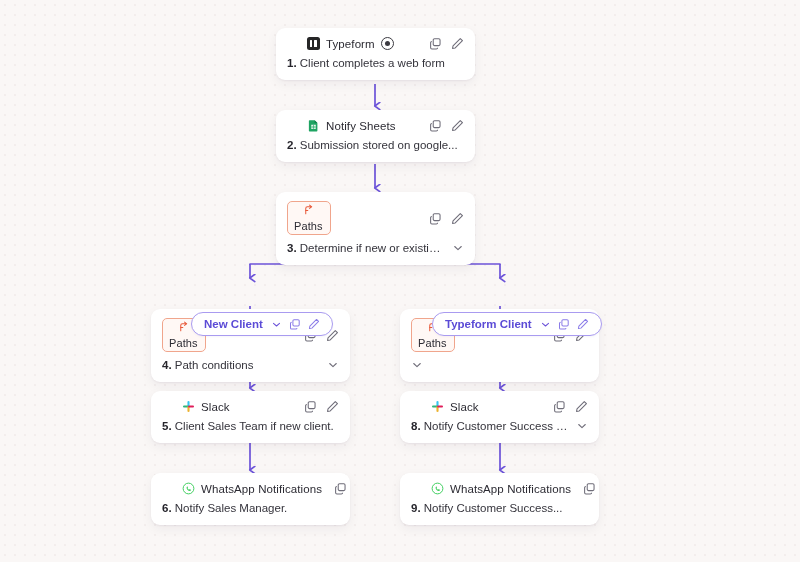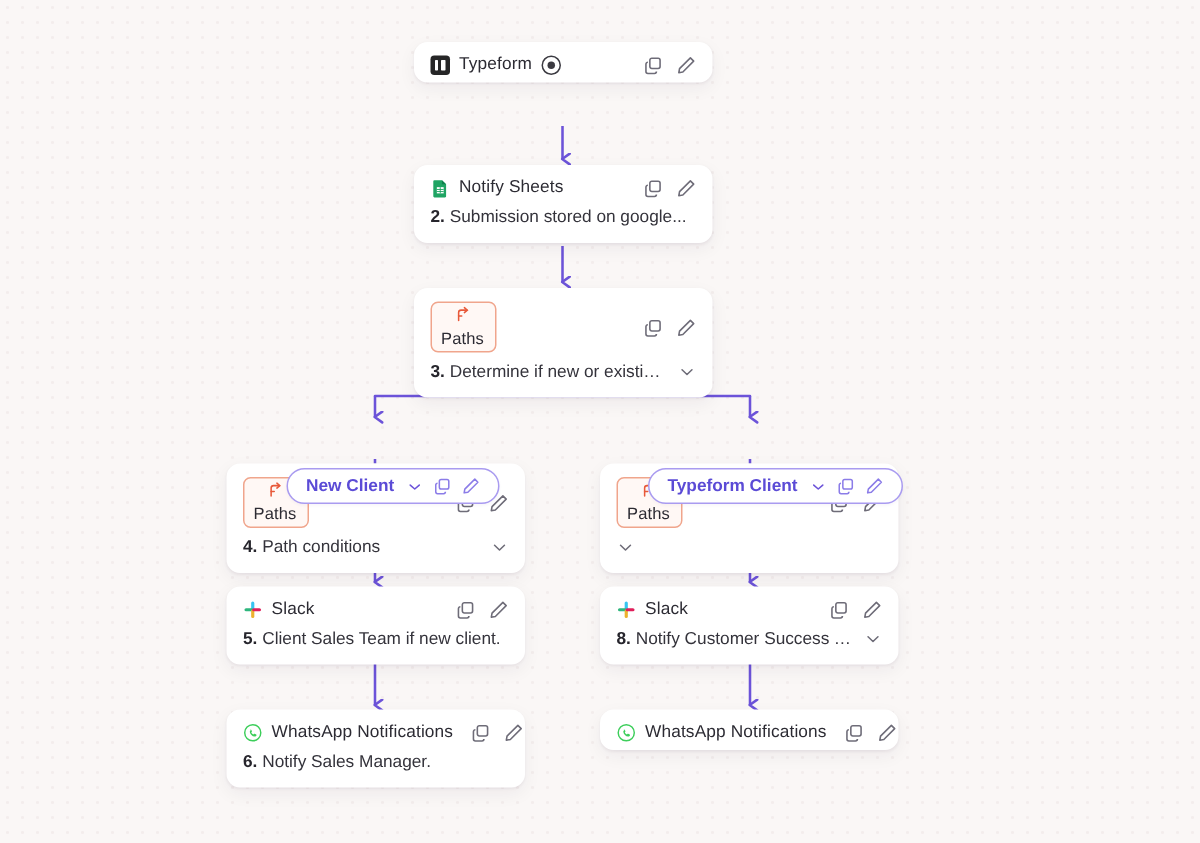--- a/index.html
+++ b/index.html
@@ -45,21 +45,23 @@
 
   .node-head {
     display: flex;
     align-items: center;
     padding: 9px 11px 5px 11px;
     gap: 6px;
   }
 
   .app-chip {
     display: inline-flex;
+    align-items: center;
     gap: 6px;
+    margin-left: 20px;
   }
 
   .app-name {
     font-size: 11.5px;
     color: #2c2b33;
     letter-spacing: 0.1px;
     white-space: nowrap;
   }
 
   
@@ -219,20 +221,23 @@
             <path d="M10.6,13.2 A1.6,1.6 0 0 1 9,14.8 H3.6 A1.6,1.6 0 0 1 2,13.2 V7.2 A1.6,1.6 0 0 1 3.6,5.6"></path>
           </svg>
         </span>
         <span class="ic">
           <svg width="13" height="13" viewBox="0 0 16 16" fill="none" stroke="#6e6c78" stroke-width="1.3" stroke-linejoin="round">
             <path d="M11.4,1.9 L14.1,4.6 L5.2,13.5 L1.9,14.1 L2.5,10.8 Z"></path>
           </svg>
         </span>
       </span>
     </div>
+    <div class="node-body">
+      <span class="node-desc"><span class="step-num">1.</span> <span>Client completes a web form</span></span>
+    </div>
   </div>
 
   <div class="node" style="left:276px; top:110px; width:199px;">
     <div class="node-head">
       <span class="app-chip">
         <span class="ic">
           <svg width="13" height="13" viewBox="0 0 16 16">
             <path d="M3.2,1.4 h6.2 l3.4,3.4 v9.8 a0.9,0.9 0 0 1 -0.9,0.9 h-8.7 a0.9,0.9 0 0 1 -0.9,-0.9 v-12.3 a0.9,0.9 0 0 1 0.9,-0.9 z" fill="#1fa463"></path>
             <path d="M9.4,1.4 l3.4,3.4 h-3.4 z" fill="#0f7f4c"></path>
             <rect x="5.2" y="7.1" width="5.6" height="5.1" fill="#ffffff"></rect>
@@ -536,15 +541,18 @@
             <path d="M10.6,13.2 A1.6,1.6 0 0 1 9,14.8 H3.6 A1.6,1.6 0 0 1 2,13.2 V7.2 A1.6,1.6 0 0 1 3.6,5.6"></path>
           </svg>
         </span>
         <span class="ic">
           <svg width="13" height="13" viewBox="0 0 16 16" fill="none" stroke="#6e6c78" stroke-width="1.3" stroke-linejoin="round">
             <path d="M11.4,1.9 L14.1,4.6 L5.2,13.5 L1.9,14.1 L2.5,10.8 Z"></path>
           </svg>
         </span>
       </span>
     </div>
+    <div class="node-body">
+      <span class="node-desc"><span class="step-num">9.</span> <span>Notify Customer Success...</span></span>
+    </div>
   </div>
 
 </div>
 
 </body></html>

